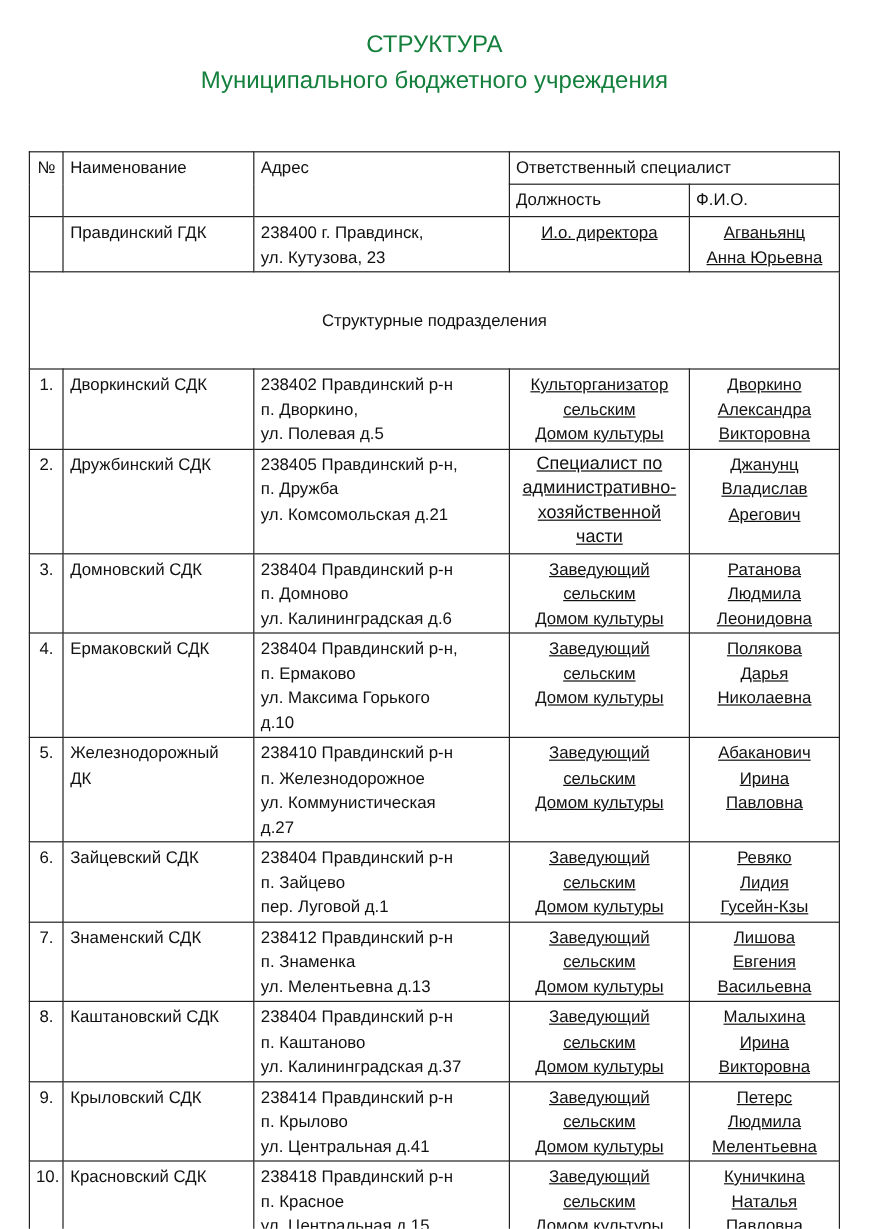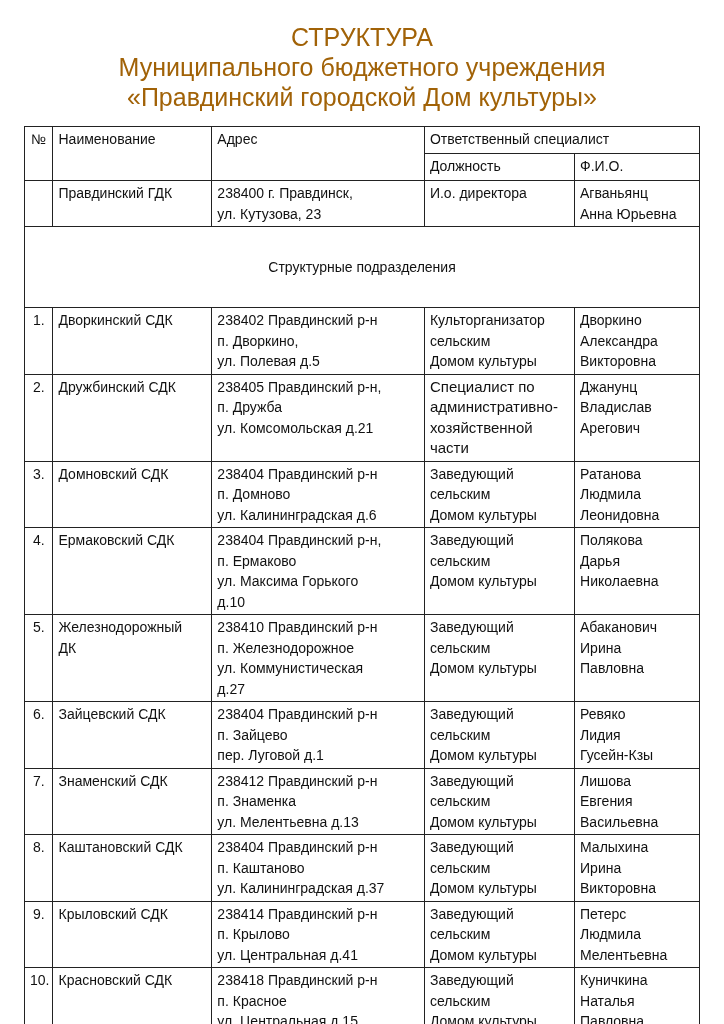--- a/index.html
+++ b/index.html
@@ -2,49 +2,48 @@
 <html><head>
 <meta charset="utf-8">
 <style>
   html, body { margin: 0; padding: 0; background: #ffffff; }
   body {
     width: 724px; height: 1024px; position: relative; overflow: hidden;
     font-family: "Liberation Sans", sans-serif; color: #111;
   }
   .title-block {
     position: absolute; left: 0; top: 22px; width: 724px; text-align: center;
-    font-size: 25px; line-height: 30px; color: #a16207;
+    font-size: 20px; line-height: 30px; color: #15803d;
   }
   table.main {
     position: absolute; left: 24px; top: 126px; width: 676px;
     border-collapse: collapse; font-size: 14px; table-layout: fixed;
   }
   table.main td, table.main th {
     border: 1.3px solid #222; vertical-align: top; padding: 2px 5px;
     line-height: 20.5px; font-weight: normal;
   }
   th { font-weight: bold; text-align: left; }
   .c-num { width: 26px; text-align: center; }
   .c-name { width: 145px; }
   .c-addr { width: 194px; }
   .c-pos { width: 137px; text-align: center; }
   .c-fio { width: 114px; text-align: center; }
-  td.center { text-align: left; }
+  td.center { text-align: center; text-decoration: underline; }
   .lines span { display: block; }
   .small { font-size: 15px; line-height: 19px; }
   tr.section td { text-align: center; vertical-align: middle; height: 64px; padding: 8px; }
   tr.th-top th { height: 22px; }
 </style>
 </head>
 <body>
 
 <div class="title-block">
   <div>СТРУКТУРА</div>
   <div>Муниципального бюджетного учреждения</div>
-  <div>«Правдинский городской Дом культуры»</div>
 </div>
 
 <table class="main">
   <colgroup>
     <col class="c-num">
       <col class="c-name">
       <col class="c-addr">
       <col class="c-pos">
       <col class="c-fio">
   </colgroup>

